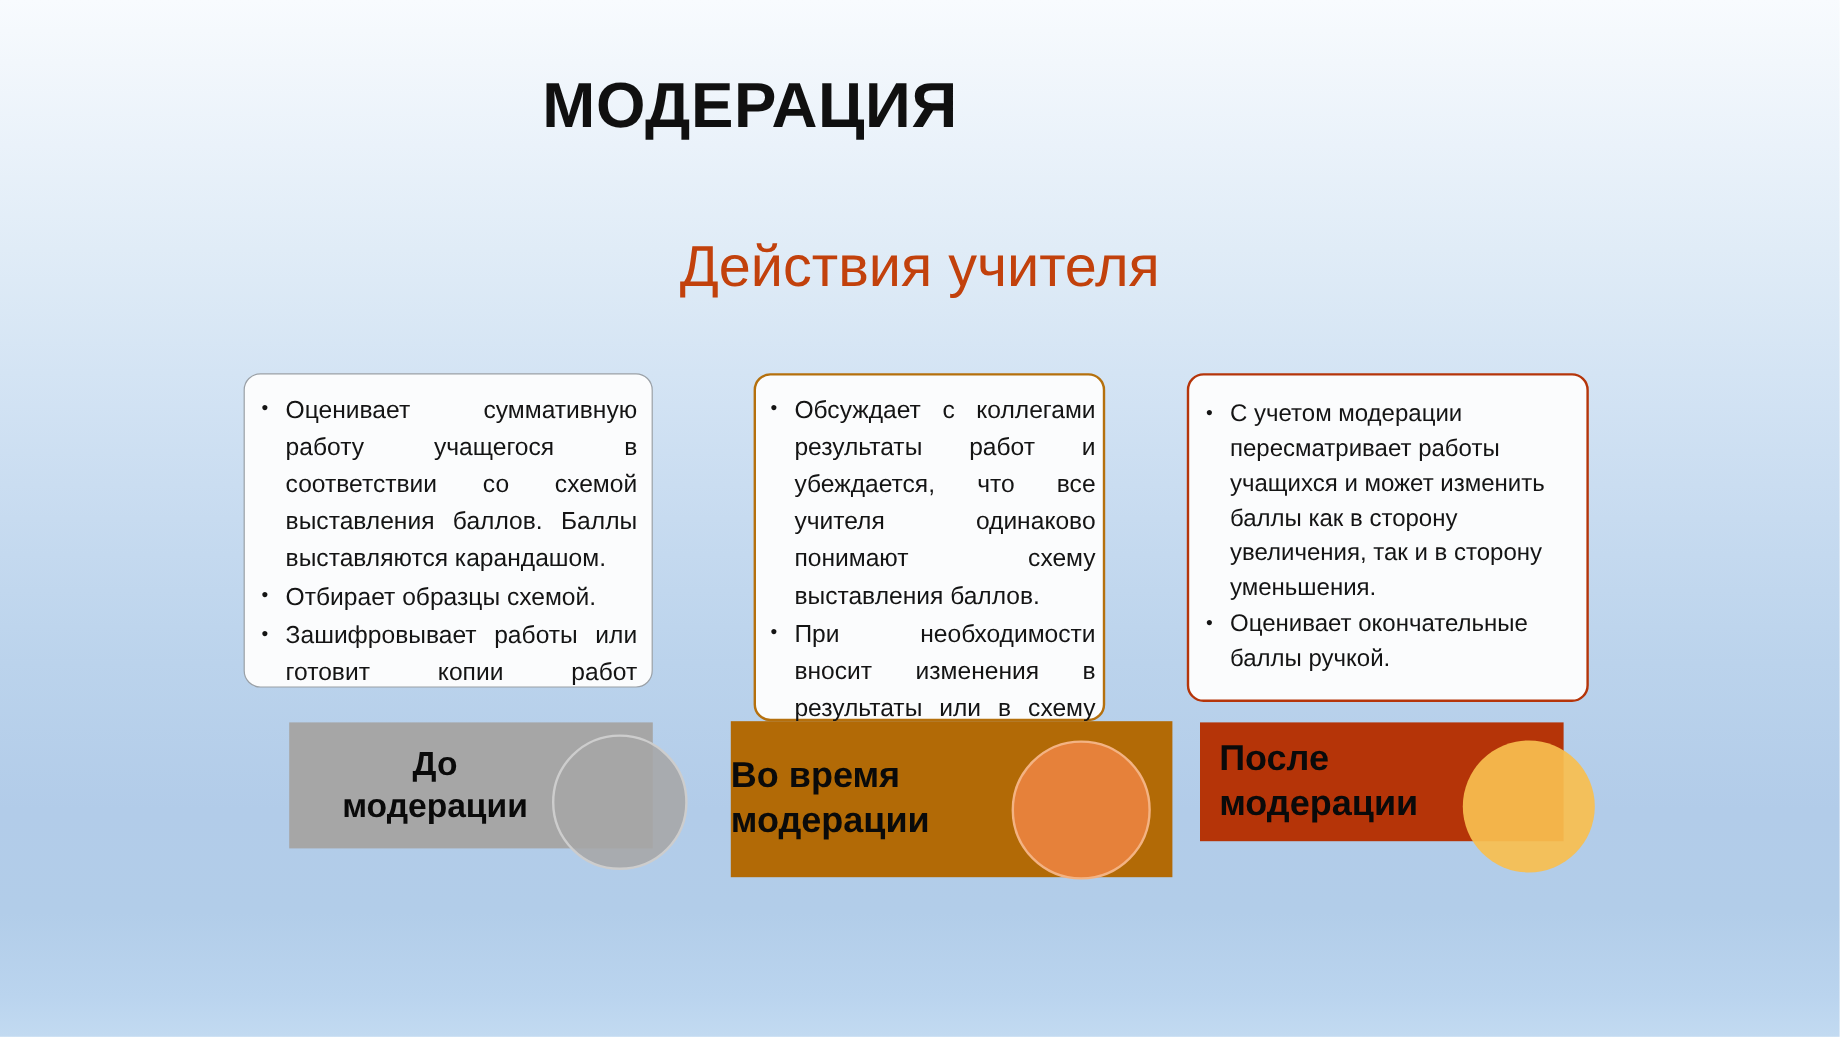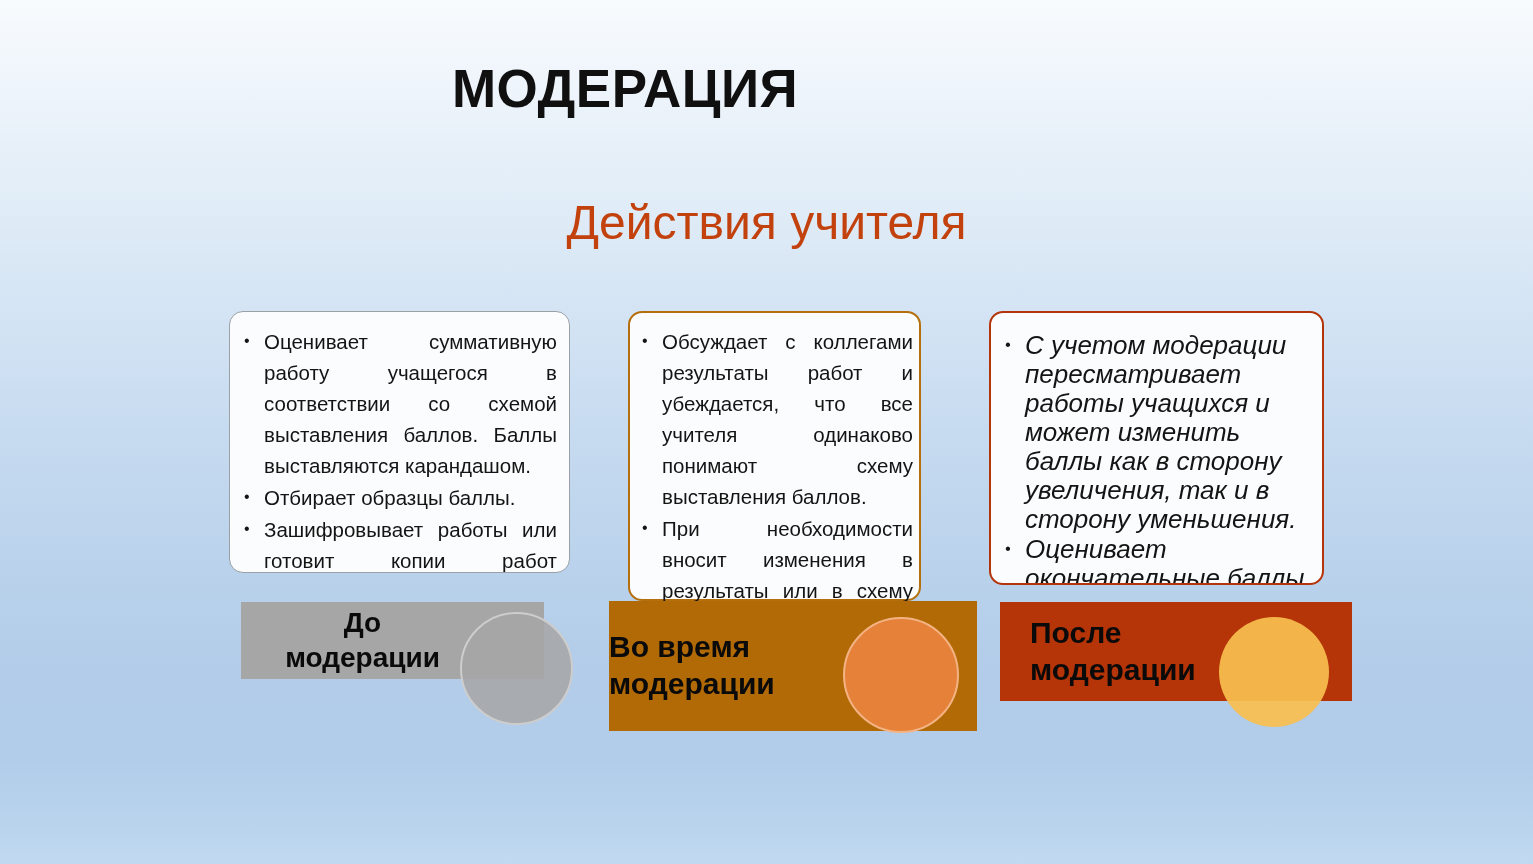--- a/index.html
+++ b/index.html
@@ -82,21 +82,21 @@
     position: absolute;
     left: 6px;
     top: -1px;
     font-size: 16px;
     line-height: inherit;
     color: #141414;
   }
 
   
   #card-before {
-    left: 229px;
+    left: 203px;
     top: 311px;
     width: 341px;
     height: 262px;
     border: 1px solid #9aa0a6;
     border-radius: 14px;
     padding: 14px 12px 8px 8px;
   }
   #card-before li {
     font-size: 20.5px;
     line-height: 31px;
@@ -126,24 +126,23 @@
   #card-after {
     left: 989px;
     top: 311px;
     width: 335px;
     height: 274px;
     border: 2px solid #b5350a;
     border-radius: 14px;
     padding: 18px 10px 8px 8px;
   }
   #card-after li {
-    font-size: 26px;
+    font-size: 20px;
     line-height: 29px;
     text-align: left;
-    font-style: italic;
   }
 
   
   .banner {
     position: absolute;
     box-sizing: border-box;
     display: flex;
     flex-direction: column;
     justify-content: center;
   }
@@ -161,21 +160,21 @@
     position: absolute;
     border-radius: 50%;
     z-index: 2;
   }
 
   
   #banner-before {
     left: 241px;
     top: 602px;
     width: 303px;
-    height: 77px;
+    height: 105px;
     background: #a6a6a6;
     padding-left: 26px;
     padding-right: 86px;
   }
   #banner-before .banner-label {
     text-align: center;
     font-size: 28px;
   }
   #circle-before {
     left: 460px;
@@ -206,24 +205,24 @@
     height: 116px;
     background: rgba(232,130,60,0.96);
     border: 2px solid #f3b383;
     box-sizing: border-box;
   }
 
   
   #banner-after {
     left: 1000px;
     top: 602px;
-    width: 352px;
+    width: 303px;
     height: 99px;
     background: #b53408;
-    padding-left: 30px;
+    padding-left: 16px;
   }
   #banner-after .banner-label {
     text-align: left;
     font-size: 30px;
   }
   #circle-after {
     left: 1219px;
     top: 617px;
     width: 110px;
     height: 110px;
@@ -235,21 +234,21 @@
 
 <div id="slide">
 
   <div class="slide-title">МОДЕРАЦИЯ</div>
 
   <div class="slide-subtitle">Действия учителя</div>
 
   <div class="card" id="card-before">
     <ul>
       <li>Оценивает суммативную работу учащегося в соответствии со схемой выставления баллов. Баллы выставляются карандашом.</li>
-      <li>Отбирает образцы баллы.</li>
+      <li>Отбирает образцы схемой.</li>
       <li>Зашифровывает работы или готовит копии работ учащихся.</li>
     </ul>
   </div>
 
   <div class="banner" id="banner-before">
     <div class="banner-label">До
 модерации</div>
   </div>
   <div class="banner-circle" id="circle-before"></div>
 

